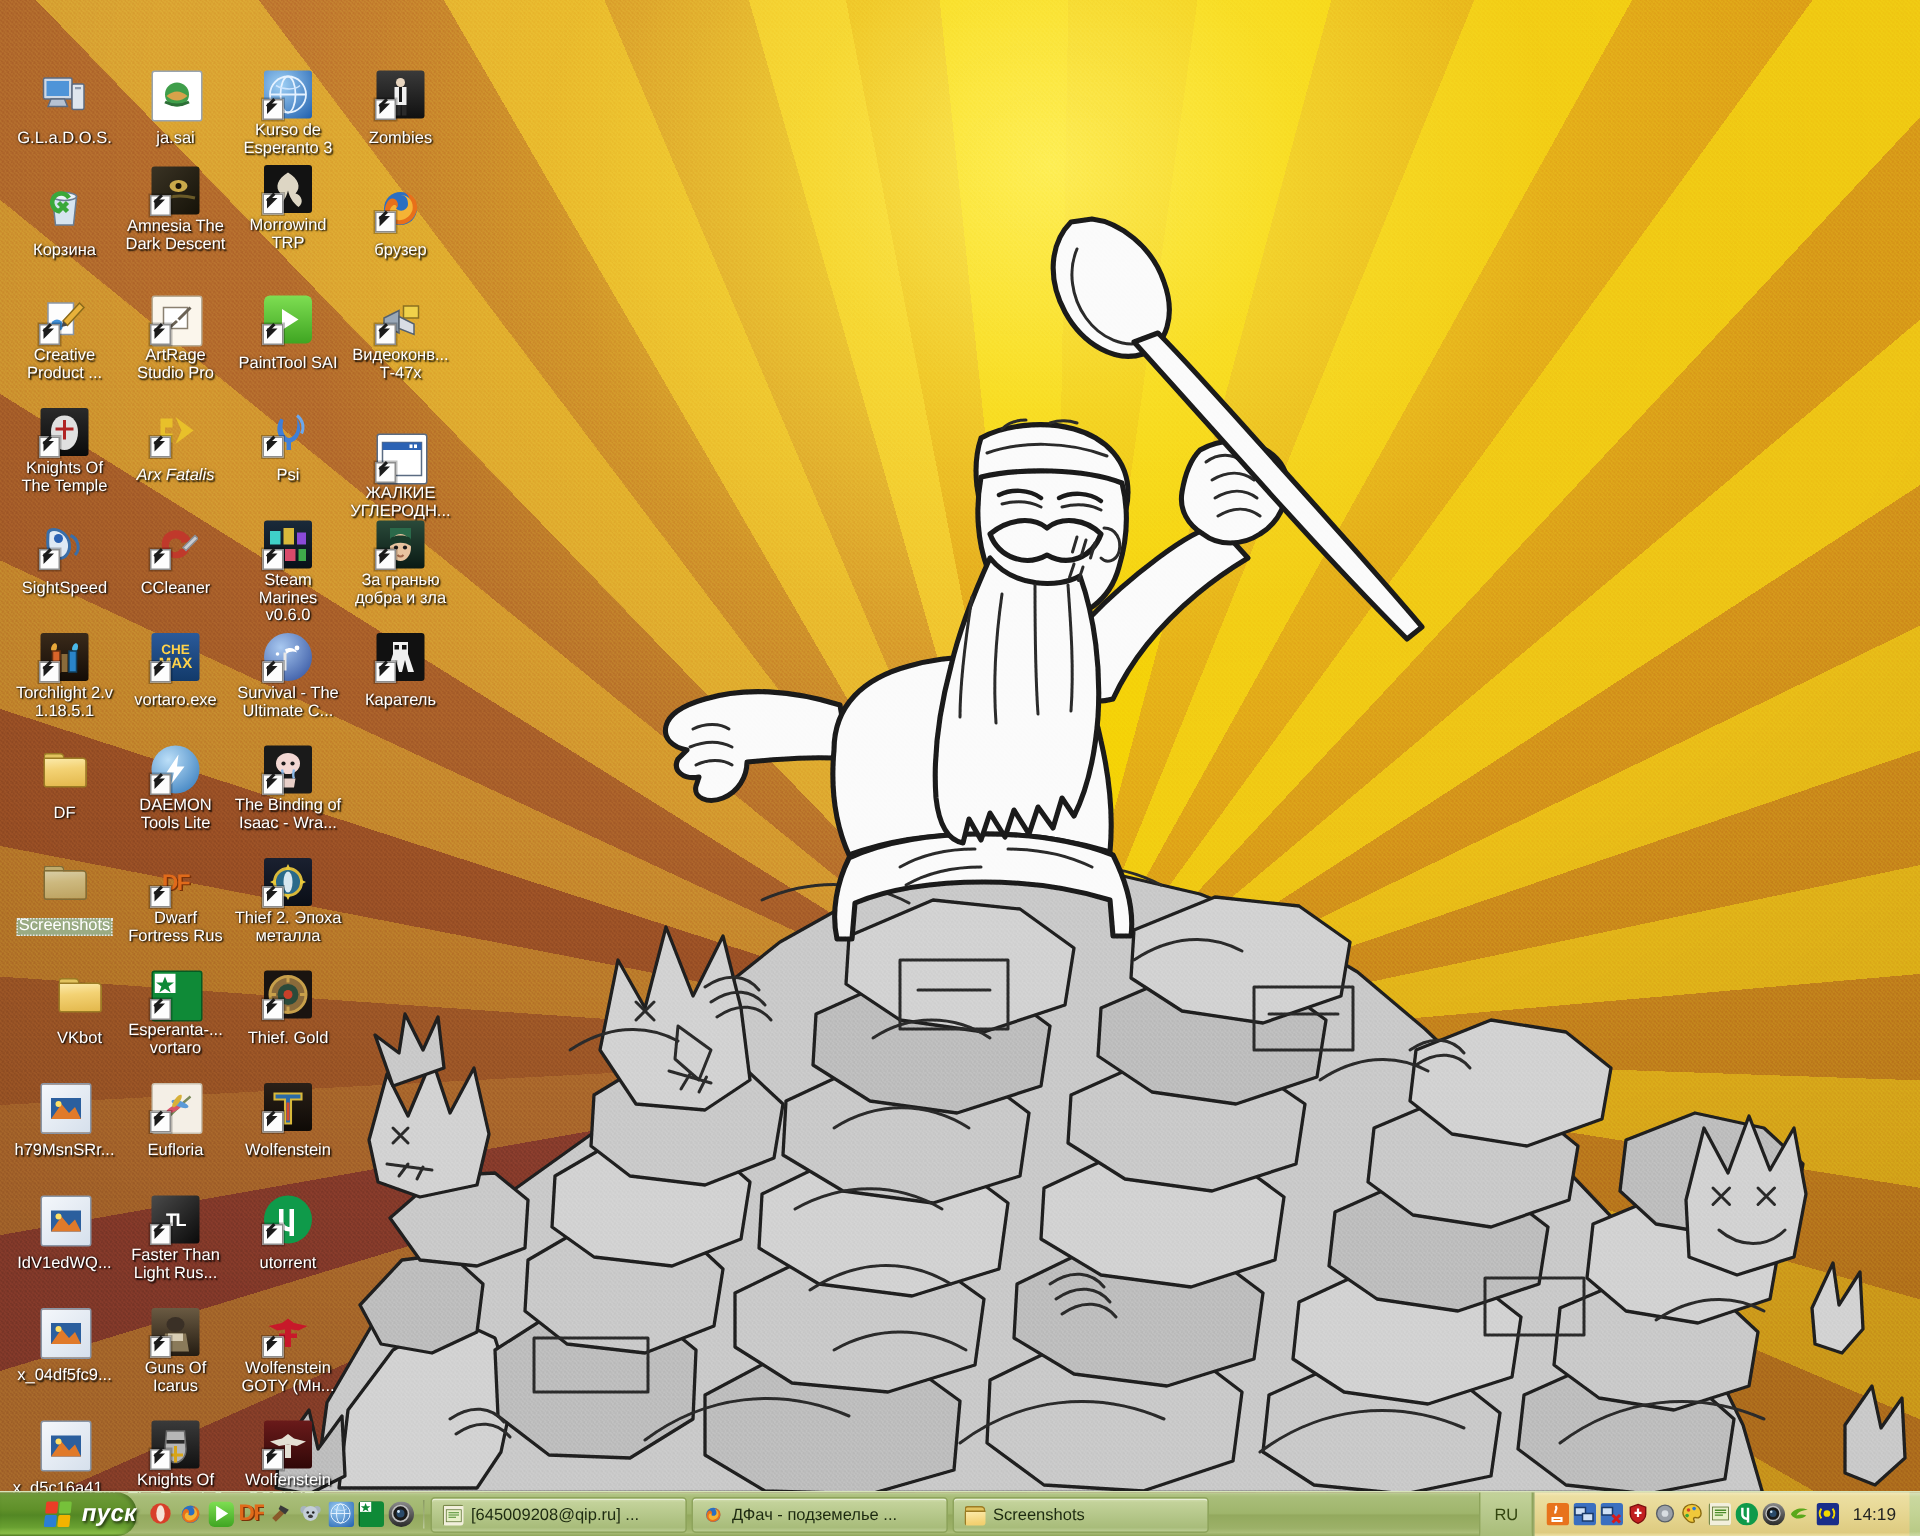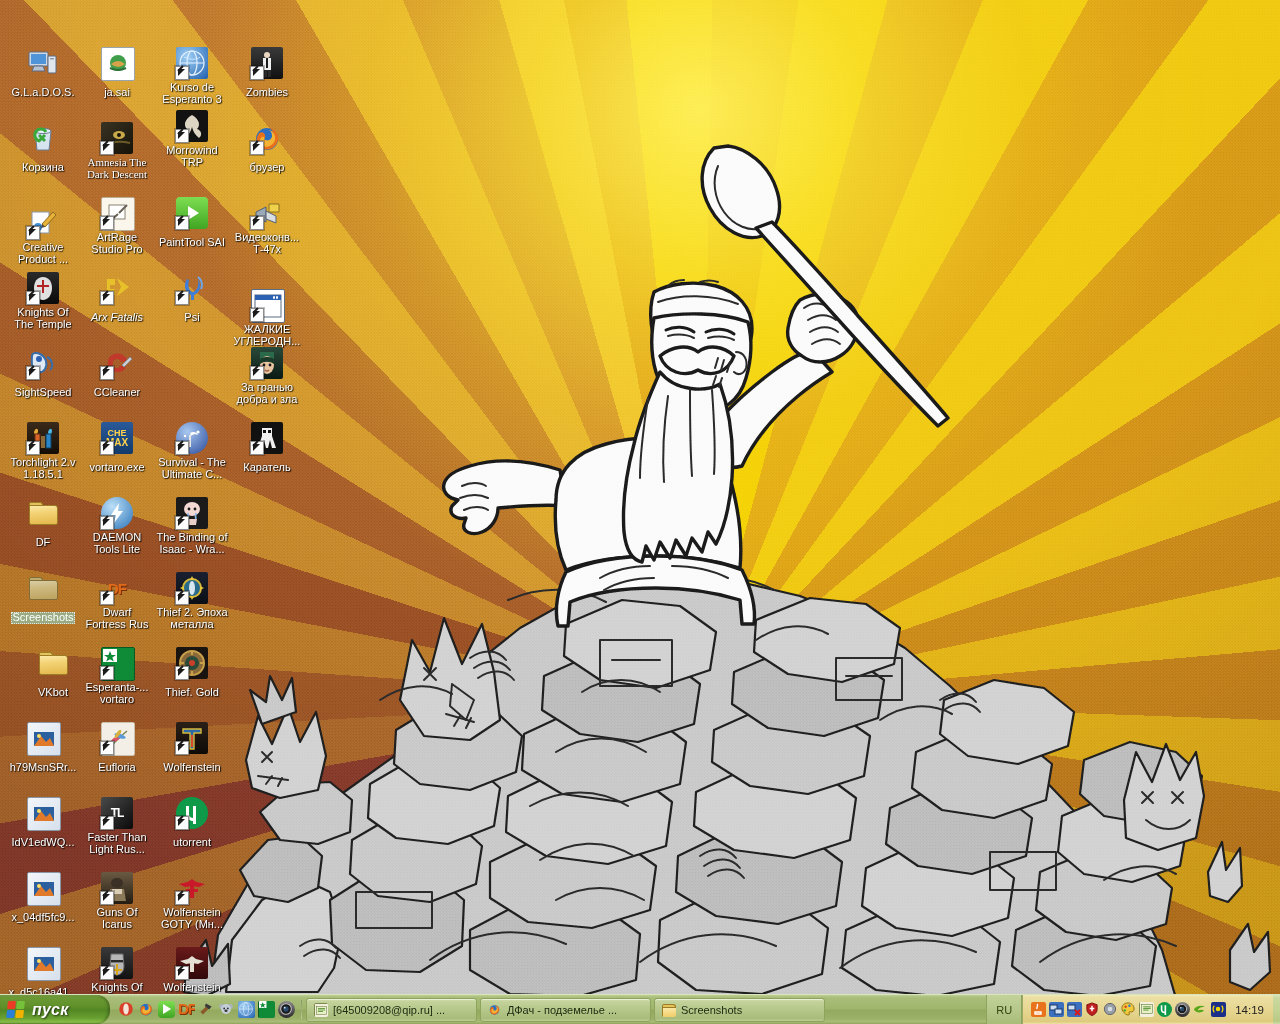--- a/index.html
+++ b/index.html
@@ -146,26 +146,27 @@
   
   #taskbar{
     position:absolute;left:0;bottom:0;width:1280px;height:29px;
     background:linear-gradient(to bottom,
       #c3d29a 0%,#b2c586 4%,#a9bd79 10%,#9fb56c 48%,#93a95e 52%,
       #9cb168 82%,#aabd78 92%,#8fa55a 100%);
     border-top:1px solid #d8e4ba;
     display:flex;align-items:stretch;
   }
   #startbtn{
-    position:relative;height:29px;width:110px;flex:0 0 auto;
+    position:relative;height:29px;width:91px;flex:0 0 auto;
     background:linear-gradient(to bottom,#7fa64a 0%,#6c9a36 8%,#5f9029 40%,
       #538724 52%,#69a031 80%,#8cc04a 94%,#5c8c28 100%);
     border-radius:0 13px 13px 0;
     display:flex;align-items:center;
     box-shadow:inset -2px 0 3px rgba(0,0,0,.25);
+    justify-content:flex-end;
   }
   #startbtn .flag{
     width:19px;height:18px;margin-left:7px;position:relative;flex:0 0 auto;
     transform:skewX(-6deg);
   }
   #startbtn .flag span{position:absolute;width:8px;height:7.5px;border-radius:1px;}
   #startbtn .flag .q1{left:0;top:0;background:#eb3d26;}
   #startbtn .flag .q2{left:9px;top:0;background:#76c13a;}
   #startbtn .flag .q3{left:0;top:9px;background:#2b7fd4;}
   #startbtn .flag .q4{left:9px;top:9px;background:#f2b300;}
@@ -468,21 +469,21 @@
     <div class="dicon" style="left: 6px; top: 79px;"><div class="glyph">
         <div class="bx" style="background:transparent">
           <svg width="32" height="32" viewBox="0 0 32 32">
             <path d="M8 9 L24 9 L22 28 L10 28 Z" fill="#d6e4f0" stroke="#6a7d92"></path>
             <ellipse cx="16" cy="9" rx="8" ry="2.6" fill="#eaf2fa" stroke="#6a7d92"></ellipse>
             <path d="M12 13 l6 6 M18 13 l-6 6" stroke="#3aa83a" stroke-width="3" fill="none"></path>
             <path d="M19 10 a6 6 0 1 0 -6 9" stroke="#3aa83a" stroke-width="3" fill="none"></path>
           </svg>
         </div>
       </div><span class="lbl">Корзина</span></div>
-    <div class="dicon" style="left: 80px; top: 79px; font-family: Liberation Serif, serif;"><div class="glyph">
+    <div class="dicon" style="left: 80px; top: 68px;"><div class="glyph">
         <div class="bx" style="background:linear-gradient(135deg,#3a3324,#151208)">
           <svg width="30" height="30" viewBox="0 0 30 30">
             <ellipse cx="17" cy="12" rx="6" ry="4" fill="#c9a94a"></ellipse>
             <circle cx="17" cy="12" r="2" fill="#1a1408"></circle>
             <path d="M2 24 q10 -8 26 -4" stroke="#6a5a28" stroke-width="2" fill="none"></path>
           </svg>
         </div>
         <div class="shortcut">
           <i></i>
         </div>
@@ -502,21 +503,21 @@
           <svg width="30" height="30" viewBox="0 0 30 30">
             <circle cx="15" cy="16" r="11" fill="#2b6fc2"></circle>
             <path d="M15 5 C23 5 27 11 26 17 C24 25 17 28 11 26 C5 24 3 17 6 12 C8 8 12 9 13 12 C14 15 12 17 10 16 C13 20 20 19 21 13 C22 8 19 5 15 5 Z" fill="#e8701a"></path>
             <path d="M15 7 C21 7 24 12 23 17 C21 23 15 25 11 23 C7 21 7 16 10 14 C12 13 13 15 12 16 C15 19 20 17 20 13 C20 9 18 7 15 7 Z" fill="#f5b335"></path>
           </svg>
         </div>
         <div class="shortcut">
           <i></i>
         </div>
       </div><span class="lbl">брузер</span></div>
-    <div class="dicon" style="left: 6px; top: 164px;"><div class="glyph">
+    <div class="dicon" style="left: 6px; top: 154px;"><div class="glyph">
         <div class="bx" style="background:transparent">
           <svg width="30" height="30" viewBox="0 0 30 30">
             <rect x="4" y="4" width="17" height="21" fill="#fdfdfd" stroke="#8a96a6"></rect>
             <circle cx="10" cy="19" r="4" fill="#3f8fd8"></circle>
             <path d="M14 16 L25 4 L28 7 L17 19 Z" fill="#e8b13a" stroke="#8a6a1a"></path>
             <path d="M14 16 L17 19 L13 20 Z" fill="#4a4a4a"></path>
           </svg>
         </div>
         <div class="shortcut">
           <i></i>
@@ -618,20 +619,35 @@
         <div class="bx" style="background:transparent">
           <svg width="30" height="30" viewBox="0 0 30 30">
             <path d="M22 8 C18 4 10 5 7 10 C4 16 7 23 14 24 C19 25 23 22 24 18 L18 18 C17 20 14 21 12 19 C9 16 11 11 15 11 C17 11 19 12 19 14 L25 13 C25 11 24 9 22 8 Z" fill="#c0392b"></path>
             <path d="M20 17 L28 9 L30 11 L22 19 Z" fill="#c9ccd1" stroke="#8a8f96"></path>
           </svg>
         </div>
         <div class="shortcut">
           <i></i>
         </div>
       </div><span class="lbl">CCleaner</span></div>
+    <div class="dicon" style="left: 155px; top: 304px;"><div class="glyph">
+        <div class="bx" style="background:linear-gradient(#1a2a3a,#081018)">
+          <svg width="30" height="30" viewBox="0 0 30 30">
+            <rect x="3" y="6" width="7" height="9" fill="#3fd0c8"></rect>
+            <rect x="12" y="4" width="7" height="11" fill="#d8b83a"></rect>
+            <rect x="21" y="7" width="6" height="8" fill="#8a4ad8"></rect>
+            <rect x="4" y="18" width="7" height="8" fill="#4a7ad8"></rect>
+            <rect x="13" y="18" width="7" height="8" fill="#d84a6a"></rect>
+            <rect x="22" y="18" width="5" height="8" fill="#3fa84a"></rect>
+          </svg>
+        </div>
+        <div class="shortcut">
+          <i></i>
+        </div>
+      </div><span class="lbl">Steam Marines v0.6.0</span></div>
     <div class="dicon" style="left: 230px; top: 304px;"><div class="glyph">
         <div class="bx" style="background:linear-gradient(#2a4a3a,#0a1a14)">
           <svg width="30" height="30" viewBox="0 0 30 30">
             <path d="M8 4 L22 4 L22 12 L8 12 Z" fill="#2a6a4a"></path>
             <ellipse cx="15" cy="17" rx="7" ry="9" fill="#e8c4a0"></ellipse>
             <path d="M8 12 C8 8 22 8 22 12 L22 16 C18 13 12 13 8 16 Z" fill="#1a3a2a"></path>
             <circle cx="12" cy="17" r="1.4" fill="#1a1a1a"></circle>
             <circle cx="18" cy="17" r="1.4" fill="#1a1a1a"></circle>
             <path d="M13 22 q2 2 4 0" stroke="#a0664a" stroke-width="1.4" fill="none"></path>
           </svg>

